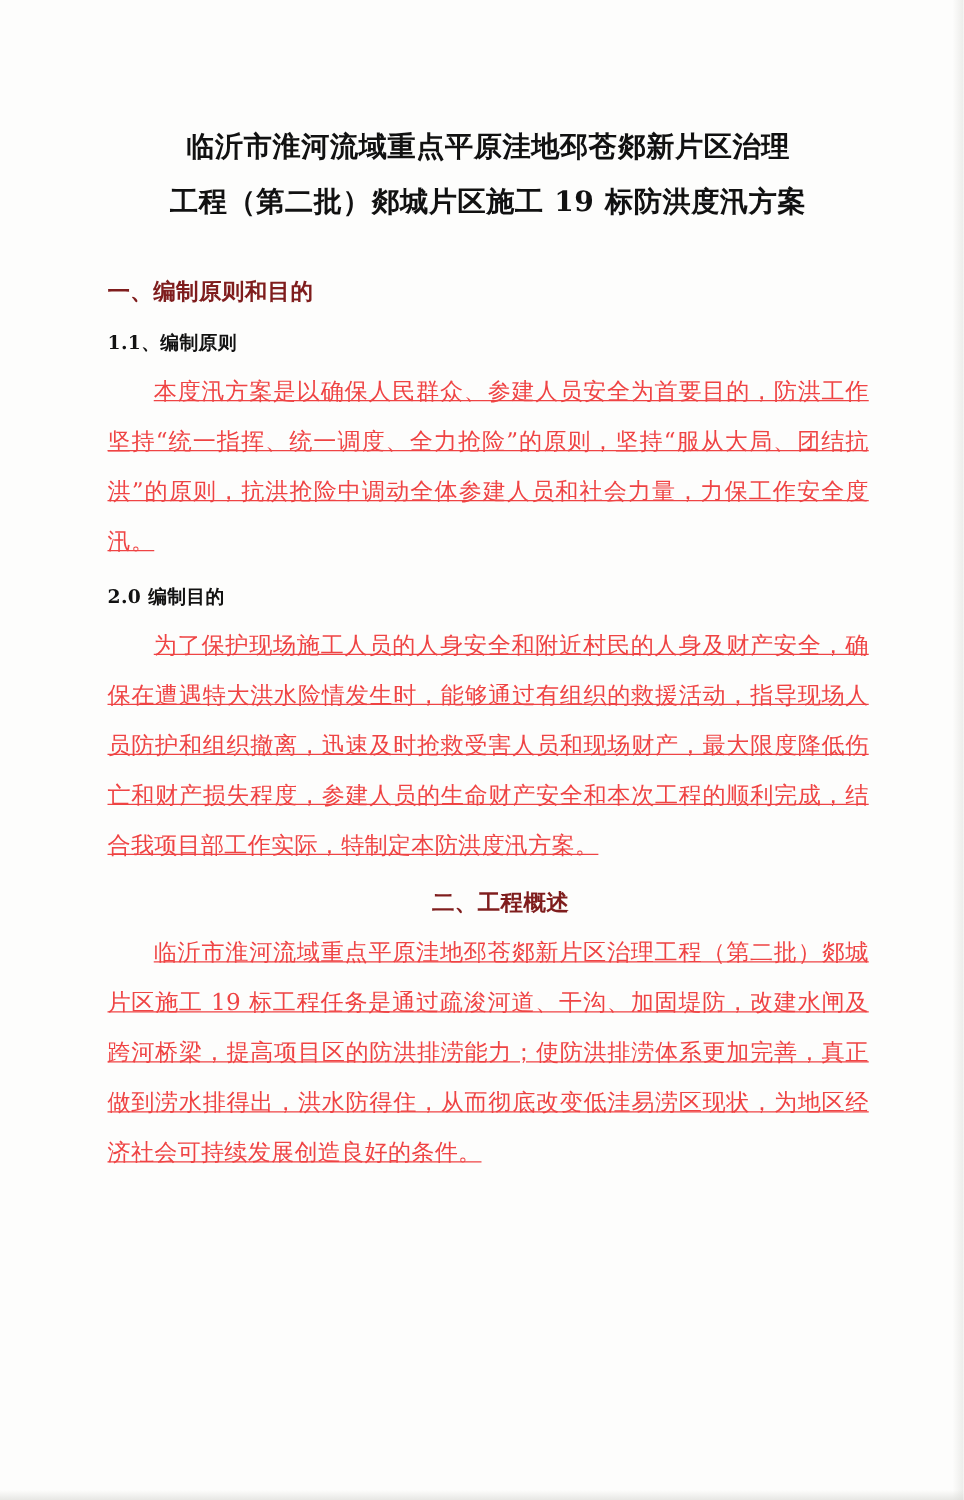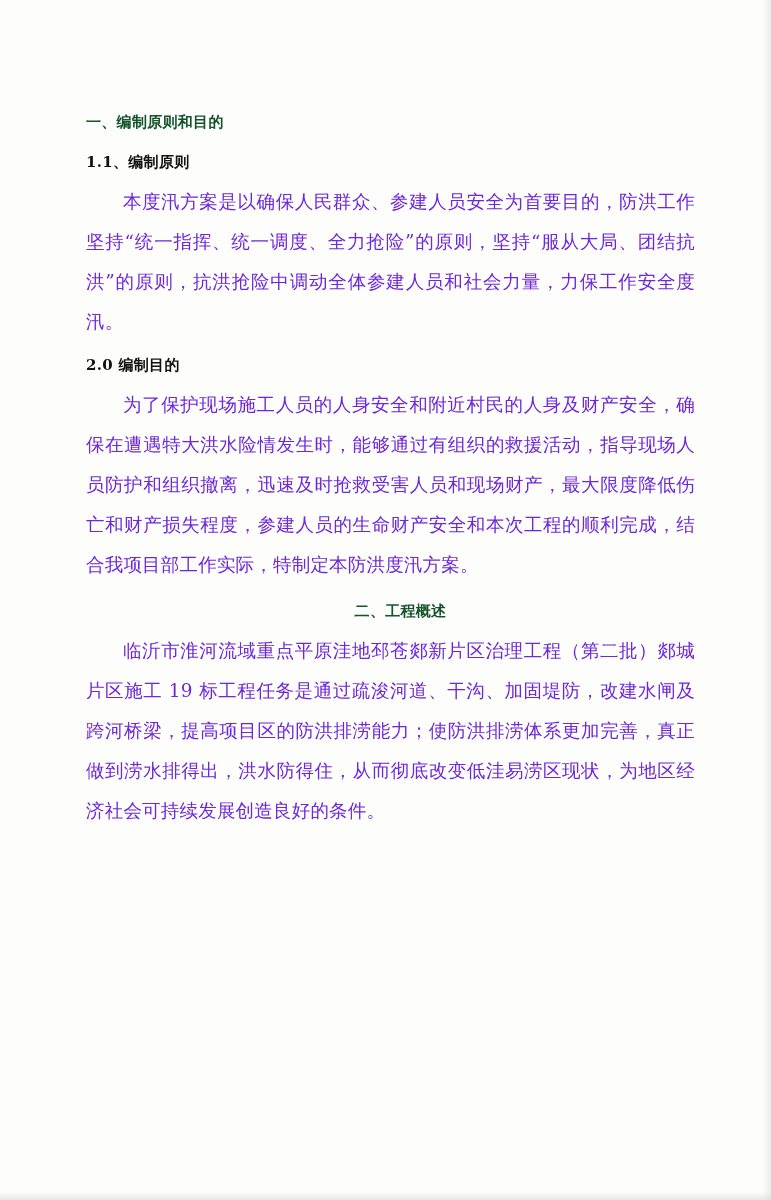--- a/index.html
+++ b/index.html
@@ -50,24 +50,24 @@
     letter-spacing: 0.5px;
     color: #111;
     margin: 0 0 30px 0;
   }
   .doc-title .line {
     display: block;
     white-space: nowrap;
   }
   .heading-1 {
     font-weight: bold;
-    font-size: 15px;
+    font-size: 18px;
     line-height: 40px;
     margin: 6px 0 0 0;
-    color: #14532d;
+    color: #7f1d1d;
     letter-spacing: 0.3px;
   }
   .heading-2 {
     font-weight: bold;
     font-size: 15px;
     line-height: 40px;
     margin: 0;
     color: #121212;
     letter-spacing: 0.3px;
   }
@@ -75,30 +75,35 @@
     text-indent: 20px;
     text-align: center;
   }
   p.body-text {
     font-size: 18.5px;
     line-height: 40px;
     margin: 0;
     text-indent: 37px;
     text-align: justify;
     text-justify: inter-ideograph;
-    color: #6d28d9;
+    color: #ef4444;
     letter-spacing: 0.2px;
+    text-decoration: underline;
   }
   .spacer-sm { height: 3px; }
 </style>
 </head>
 <body>
 
 <div class="page">
 
+  <div class="doc-title">
+    <span class="line">临沂市淮河流域重点平原洼地邳苍郯新片区治理</span>
+    <span class="line">工程（第二批）郯城片区施工 19 标防洪度汛方案</span>
+  </div>
 
   <div class="heading-1">一、编制原则和目的</div>
 
   <div class="heading-2">1.1、编制原则</div>
 
   <p class="body-text">本度汛方案是以确保人民群众、参建人员安全为首要目的，防洪工作坚持“统一指挥、统一调度、全力抢险”的原则，坚持“服从大局、团结抗洪”的原则，抗洪抢险中调动全体参建人员和社会力量，力保工作安全度汛。</p>
 
   <div class="spacer-sm"></div>
 
   <div class="heading-2">2.0 编制目的</div>

